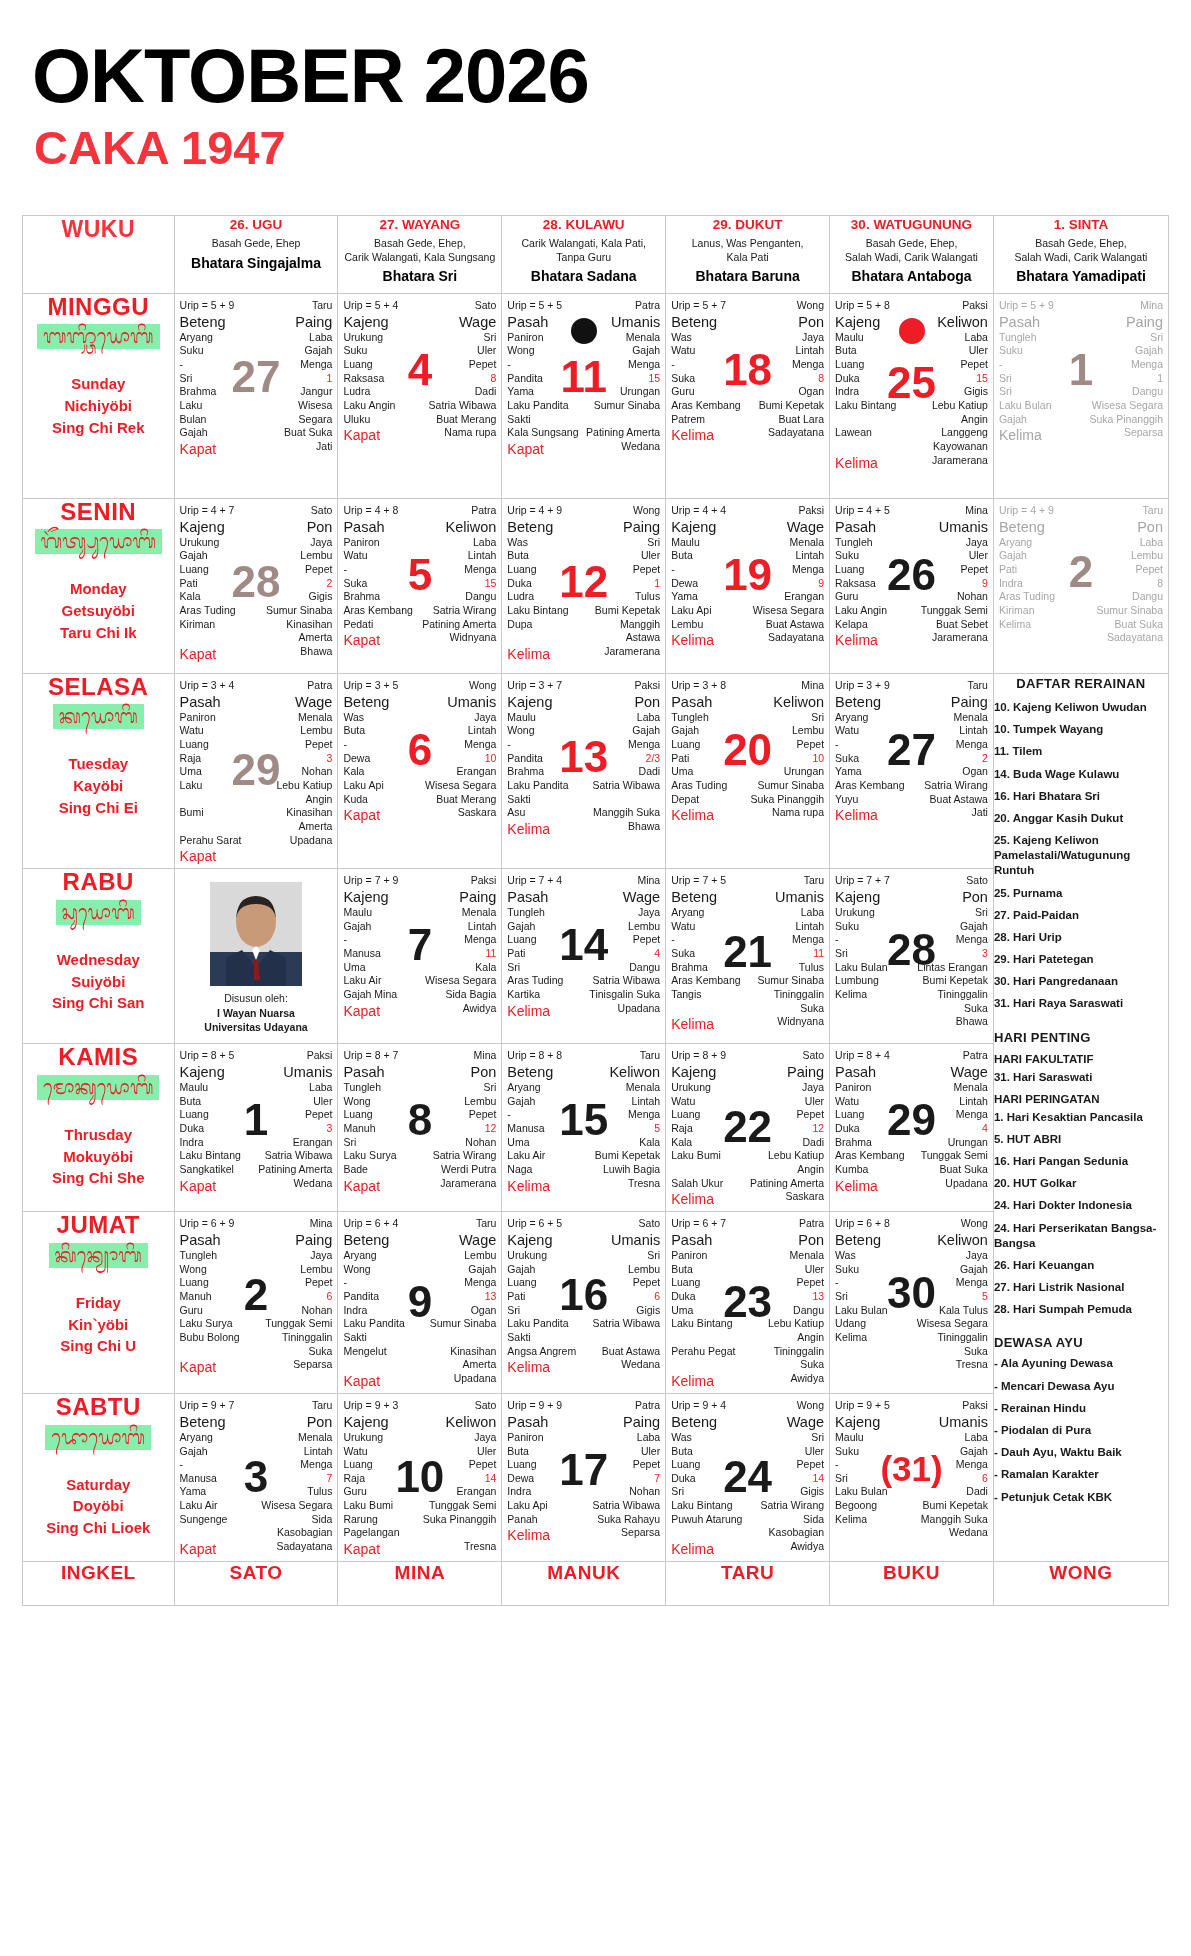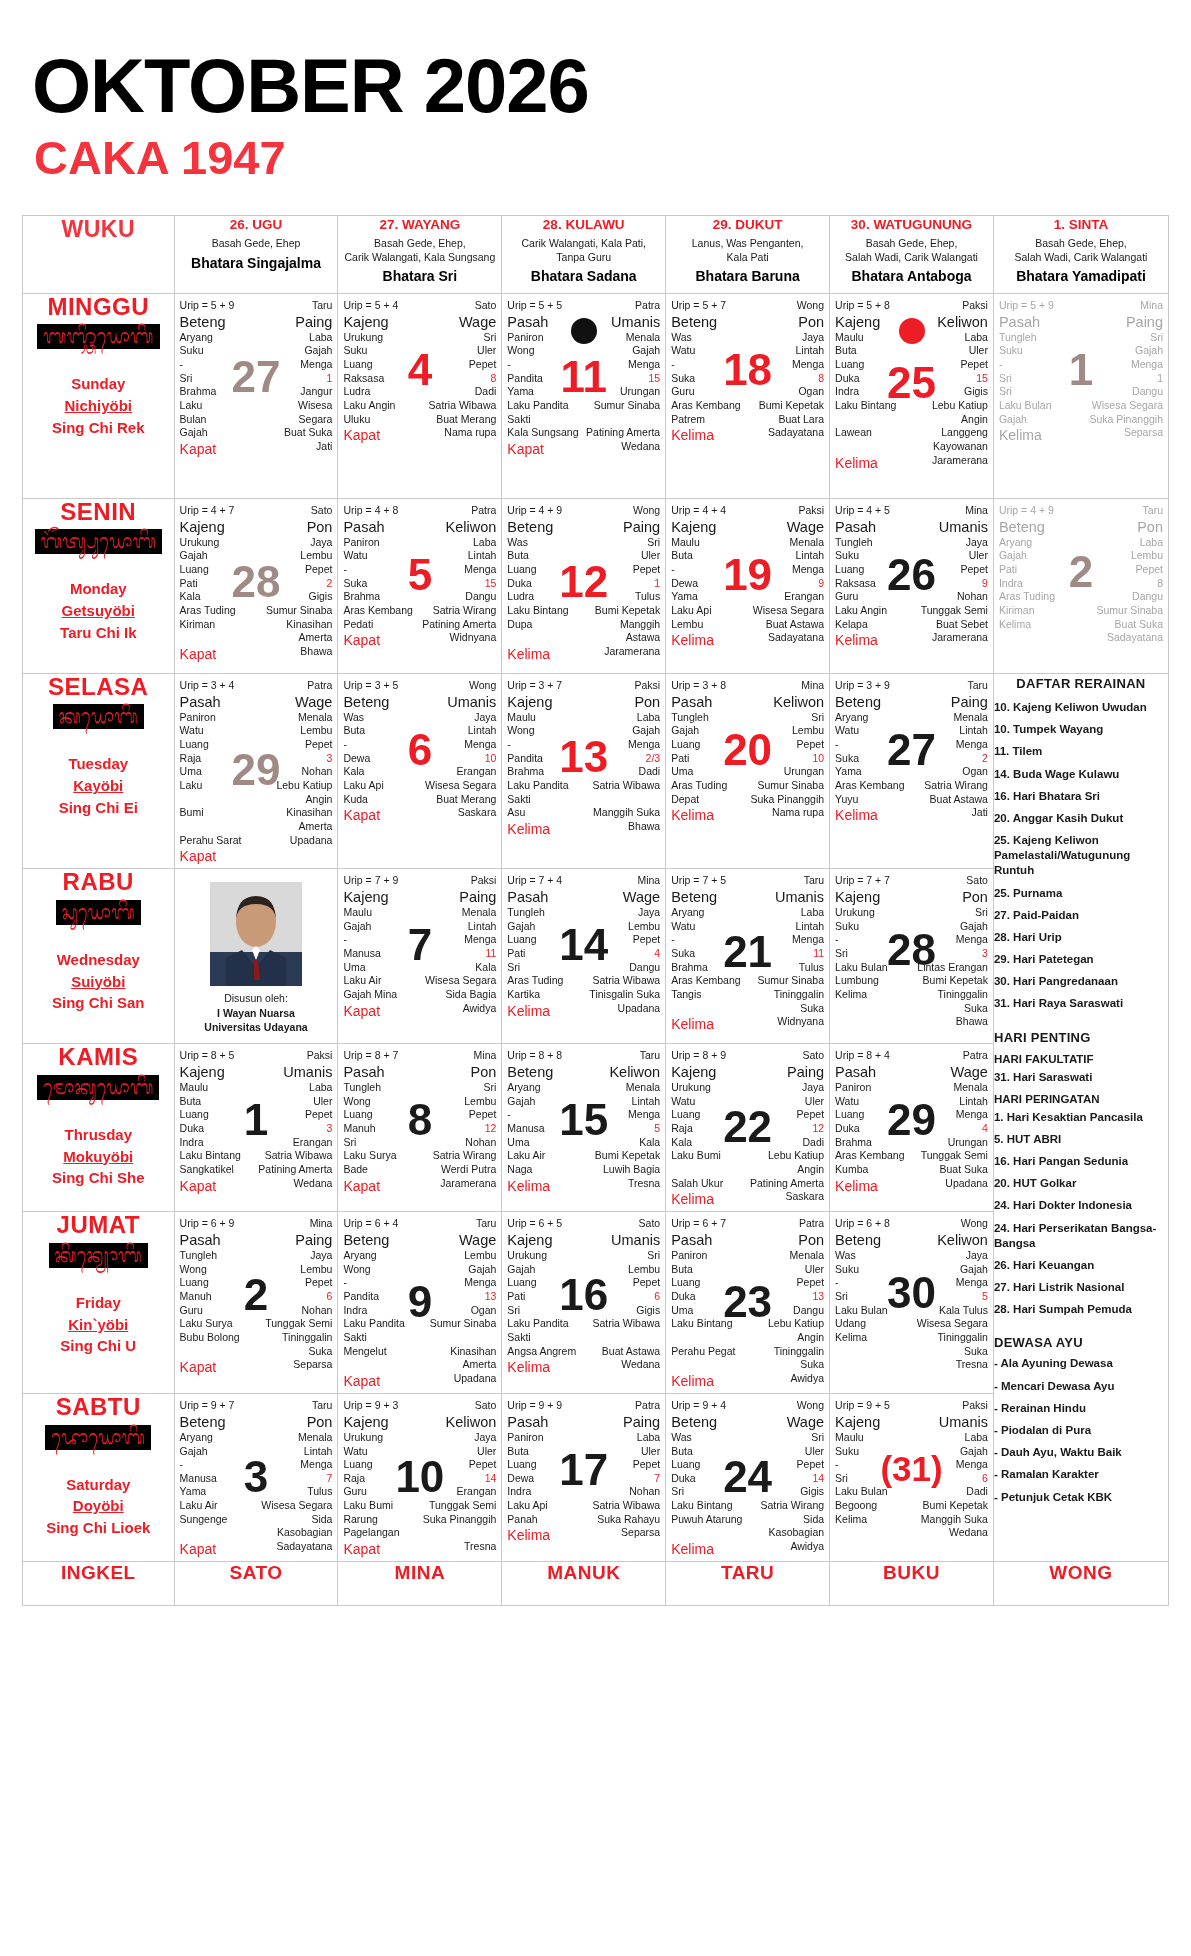--- a/index.html
+++ b/index.html
@@ -5,21 +5,21 @@
   * { box-sizing: border-box; margin: 0; padding: 0; }
   html, body {
     width: 1191px; height: 1956px;
     background: #ffffff;
     font-family: "Liberation Sans", sans-serif;
     color: #231f20;
   }
   #page { position: relative; width: 1191px; height: 1956px; overflow: hidden; }
 
   
-  .hdr { position: absolute; left: 0; top: 10px; width: 1191px; height: 215px; }
+  .hdr { position: absolute; left: 0; top: 0; width: 1191px; height: 215px; }
   .hdr-title {
     position: absolute; left: 32px; top: 38px;
     font-size: 76px; font-weight: 700; letter-spacing: -1px;
     color: #000000; line-height: 1;
   }
   .hdr-sub {
     position: absolute; left: 34px; top: 124px;
     font-size: 47px; font-weight: 700; letter-spacing: 0px;
     color: #f4333c; line-height: 1;
   }
@@ -48,24 +48,24 @@
   .hrow td { height: 78px; text-align: center; vertical-align: middle; padding: 3px 3px; }
   .wuku-lbl { color: #f4333c; font-size: 23px; font-weight: 700; letter-spacing: .5px; }
   .wk-name { color: #ee1c25; font-size: 13.5px; font-weight: 700; line-height: 1.35; }
   .wk-desc { color: #1a1a1a; font-size: 10.5px; line-height: 1.28; margin-top: 3px; }
   .wk-bhatara { color: #000; font-size: 14px; font-weight: 700; margin-top: 4px; line-height: 1.2; }
 
   
   .daycell { text-align: center; vertical-align: middle; padding: 6px 2px; }
   .d-id   { color: #ee1c25; font-size: 24px; font-weight: 700; letter-spacing: .5px; line-height: 1.1; }
   .d-bali { color: #ee1c25; font-size: 20px; line-height: 1.25; margin: 4px 0 3px;
-            background: #000000; display: inline-block; padding: 0 6px;
+            background: #86efac; display: inline-block; padding: 0 6px;
             font-family: "DejaVu Sans", sans-serif; }
   .d-en   { color: #ee1c25; font-size: 15px; font-weight: 700; line-height: 1.45; margin-top: 21px; }
-  .d-jp   { color: #ee1c25; font-size: 15px; font-weight: 700; line-height: 1.45; text-decoration: underline; }
+  .d-jp   { color: #ee1c25; font-size: 15px; font-weight: 700; line-height: 1.45; }
   .d-cn   { color: #ee1c25; font-size: 15px; font-weight: 700; line-height: 1.45; }
 
   
   .dcell { position: relative; height: 100%; padding: 5px 5px 3px 5px; }
   .dgrid { display: grid; grid-template-columns: 1fr 1fr; row-gap: 0px; position: relative; z-index: 2; }
   .dgrid .l { text-align: left;  font-size: 10.5px; line-height: 1.30; color: #1a1a1a; }
   .dgrid .r { text-align: right; font-size: 10.5px; line-height: 1.30; color: #1a1a1a; }
   .dgrid .urip { font-size: 10.5px; }
   .dgrid .big { font-size: 14.5px; line-height: 1.25; }
   .dgrid .sasih { font-size: 14px; color: #ee1c25; line-height: 1.3; }

